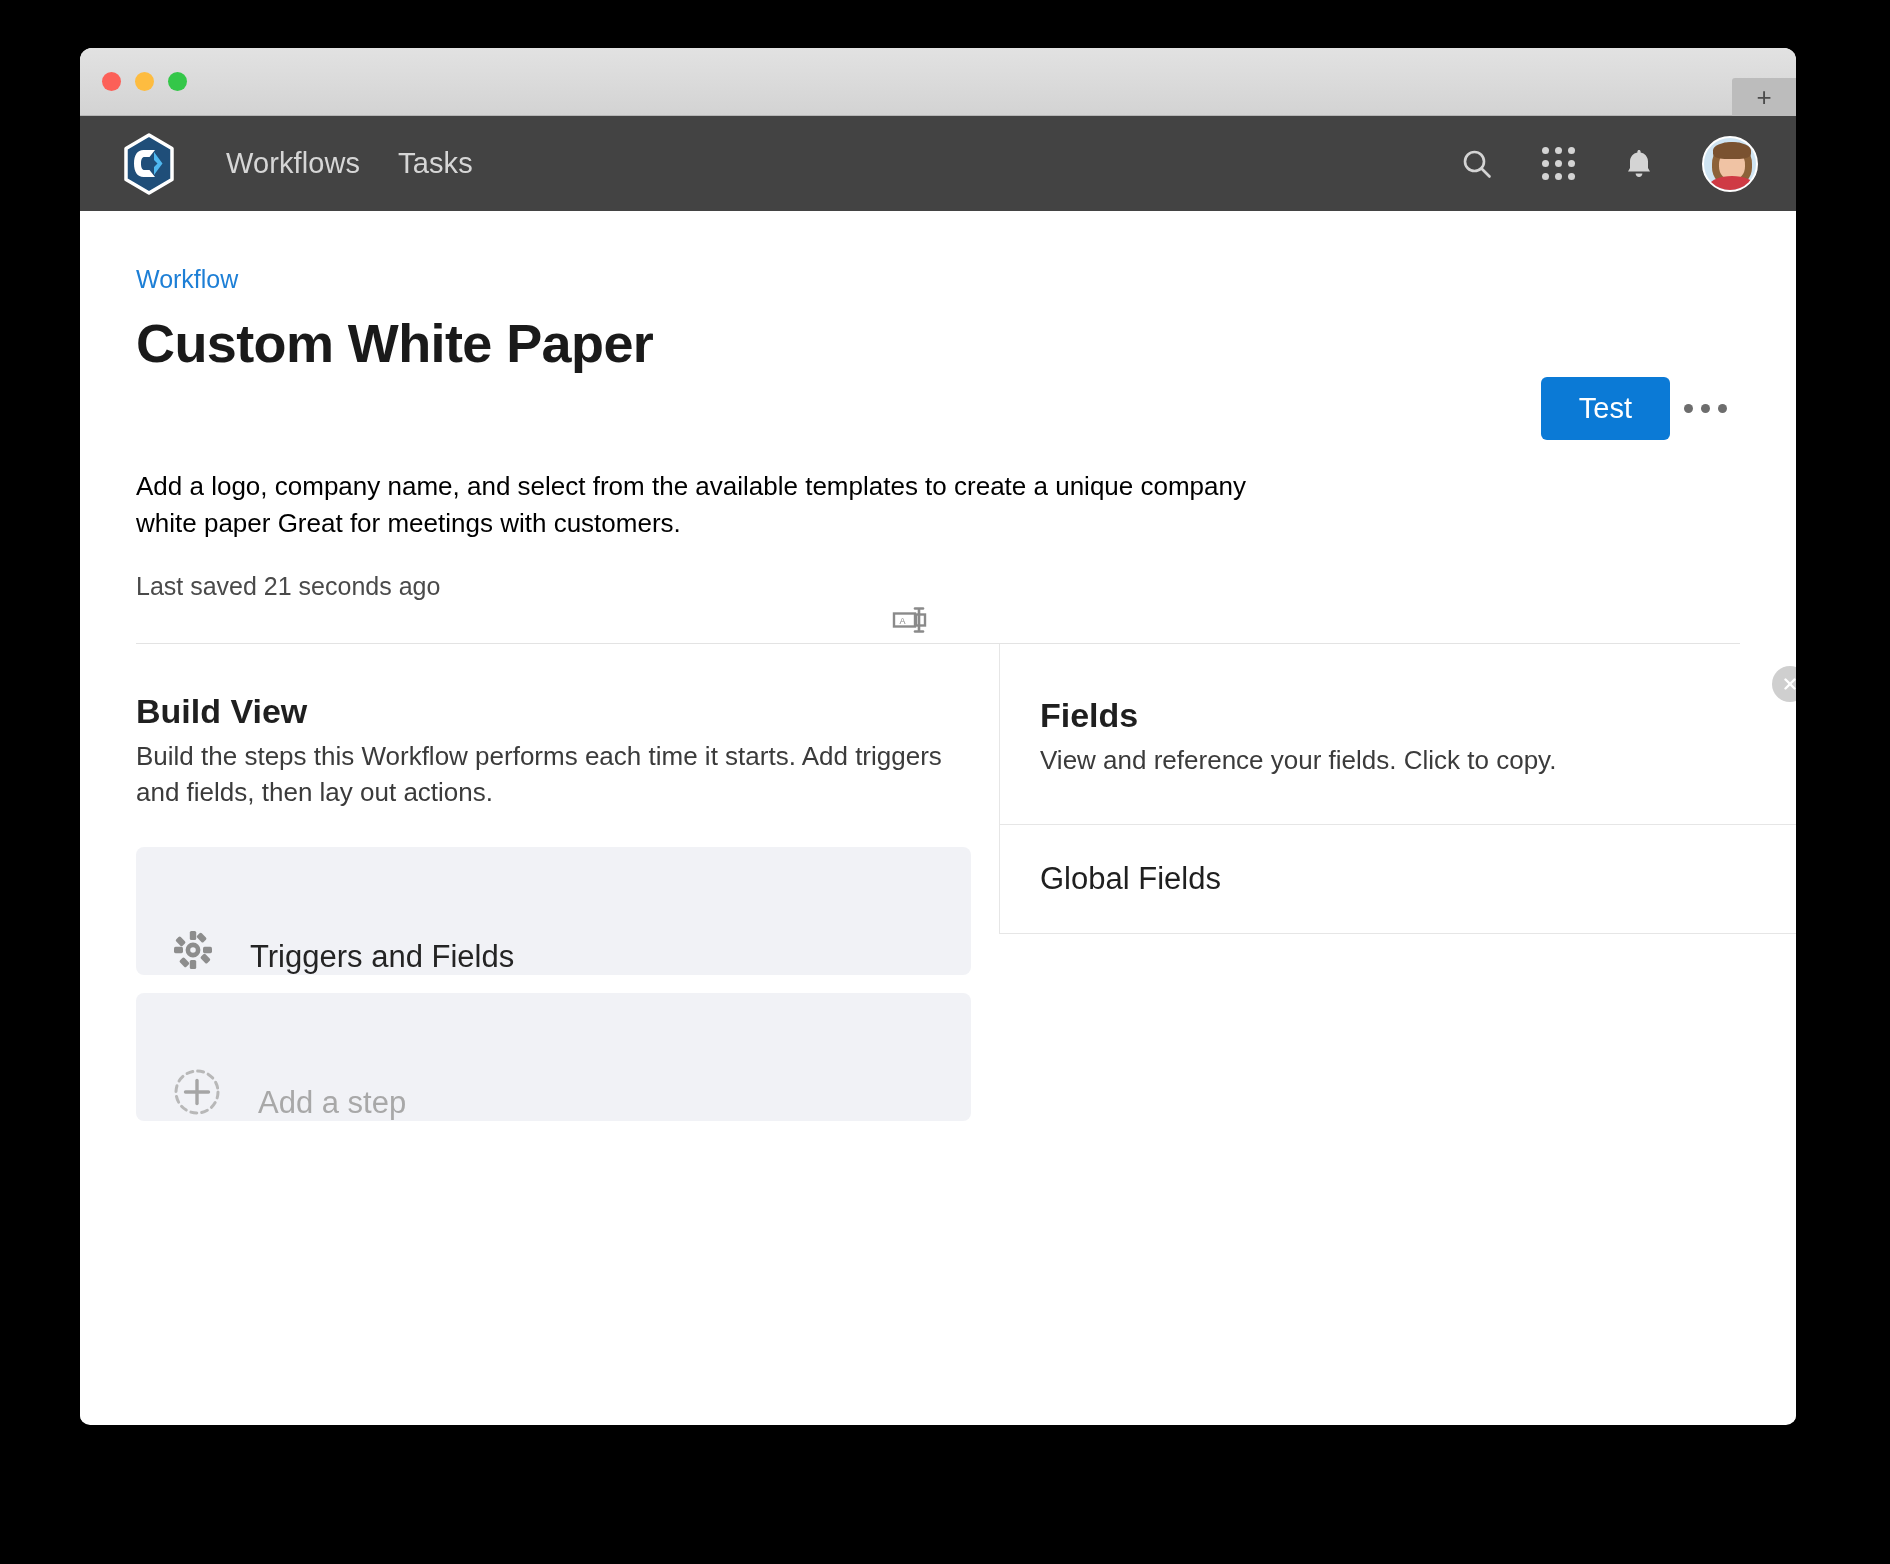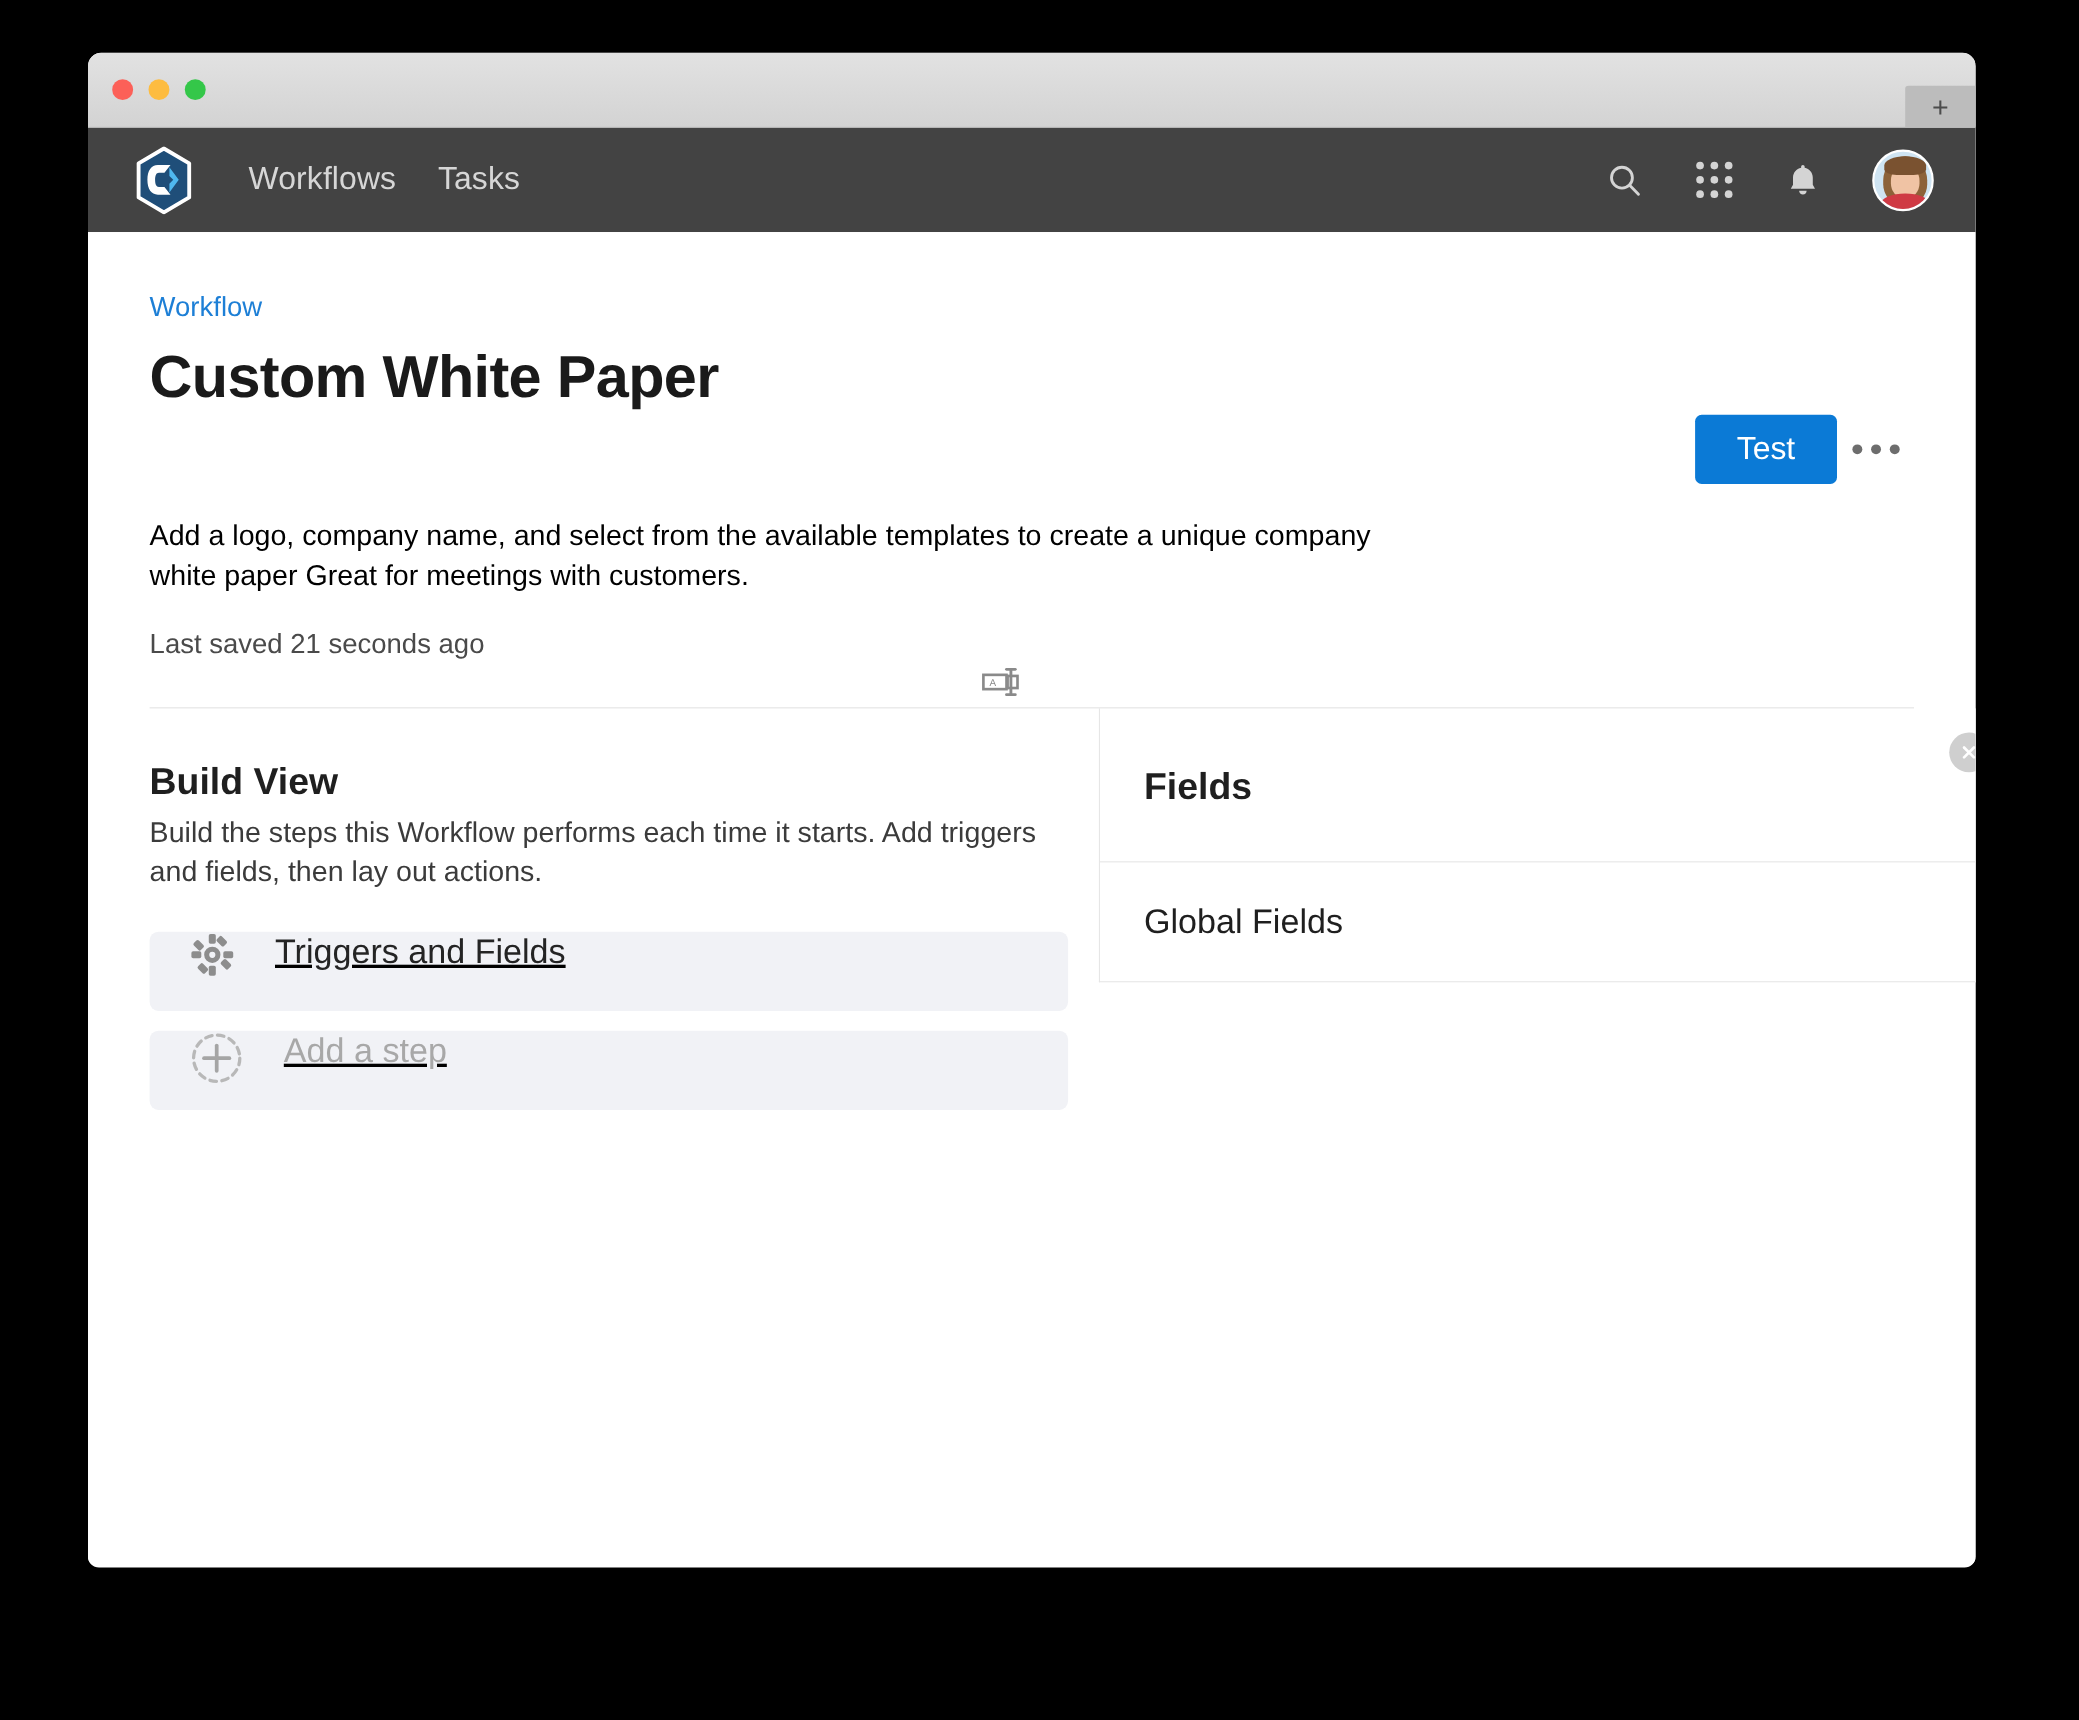--- a/index.html
+++ b/index.html
@@ -259,27 +259,26 @@
   .section-sub {
     margin-top: 8px;
     font-size: 26px;
     line-height: 1.38;
     color: #3b3b3b;
   }
   .step-card {
     margin-top: 36px;
     background: #f1f2f6;
     border-radius: 8px;
-    height: 72px;
-    display: flex;
-    align-items: flex-start;
+    height: 128px;
+    display: flex;
+    align-items: flex-end;
     padding-left: 36px;
     gap: 36px;
     cursor: pointer;
-    text-decoration: underline;
   }
   .step-card.muted { margin-top: 18px; }
   .step-label {
     font-size: 31px;
     color: #242424;
   }
   .step-label.placeholder { color: #a8a8a8; }
 
   
   .fields-panel {
@@ -465,19 +464,20 @@
 
       <div class="fields-panel">
         <div class="fields-head">
           <button class="close-btn">
             <svg width="20" height="20" viewBox="0 0 20 20">
               <line x1="5.5" y1="5.5" x2="14.5" y2="14.5" stroke="#ffffff" stroke-width="2.4" stroke-linecap="round"></line>
               <line x1="14.5" y1="5.5" x2="5.5" y2="14.5" stroke="#ffffff" stroke-width="2.4" stroke-linecap="round"></line>
             </svg>
           </button>
           <h2 class="fields-title">Fields</h2>
+          <p class="fields-sub">View and reference your fields. Click to copy.</p>
         </div>
         <div class="fields-row">Global Fields</div>
       </div>
 
     </div>
   </div>
 </div>
 
 </body></html>

